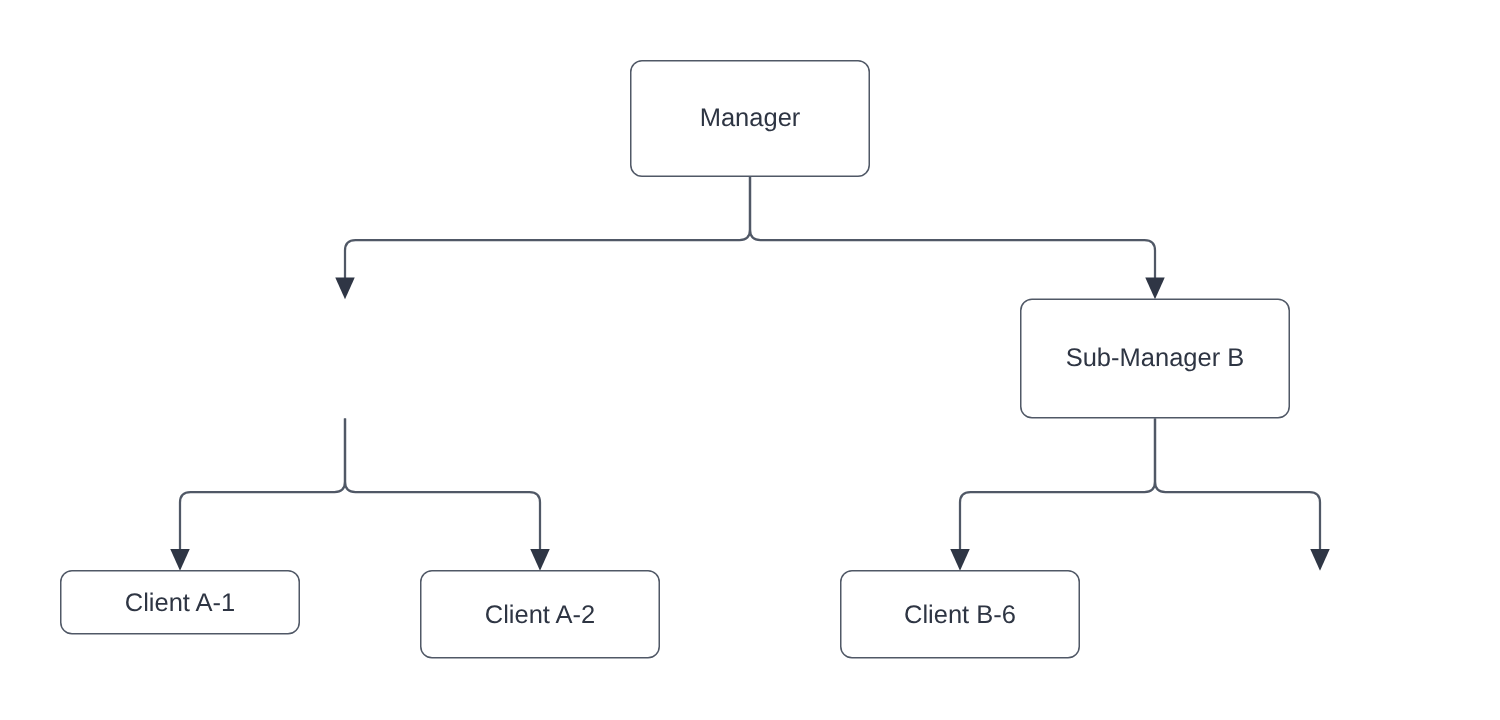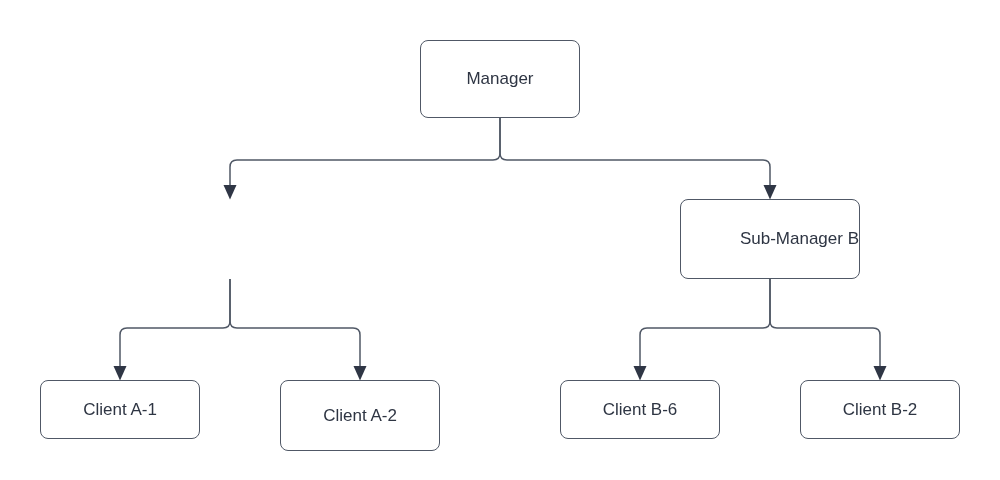--- a/index.html
+++ b/index.html
@@ -27,23 +27,23 @@
     display:flex;align-items:center;justify-content:center;
     background:var(--node-fill);
     border:1.5px solid var(--node-border);
     border-radius:8px;
     color:var(--text);
     font-size:17px;
     text-align:center;
   }
   .node-manager   {left:420px;top:40px; width:160px;height:78px;}
   .node-sub-a     {left:140px;top:199px;width:180px;height:80px;}
-  .node-sub-b     {left:680px;top:199px;width:180px;height:80px;justify-content:flex-end;}
-  .node-client-a1 {left:40px; top:380px;width:160px;height:59px;}
-  .node-client-a2 {left:280px;top:380px;width:160px;height:71px;}
+  .node-sub-b     {left:680px;top:199px;width:180px;height:80px;}
+  .node-client-a1 {left:40px; top:380px;width:160px;height:43px;}
+  .node-client-a2 {left:280px;top:380px;width:160px;height:59px;}
   .node-client-b1 {left:560px;top:380px;width:160px;height:59px;}
   .node-client-b2 {left:800px;top:380px;width:160px;height:59px;}
 </style>
 </head>
 <body>
 
 <div class="canvas">
 
   <svg class="edges" viewBox="0 0 1000 480" xmlns="http://www.w3.org/2000/svg">
     <g>
@@ -86,17 +86,14 @@
   </div>
 
   <div class="node node-client-a2">
     <span>Client A-2</span>
   </div>
 
   <div class="node node-client-b1">
     <span>Client B-6</span>
   </div>
 
-  <div class="node node-client-b2">
-    <span>Client B-2</span>
-  </div>
 
 </div>
 
 </body></html>

